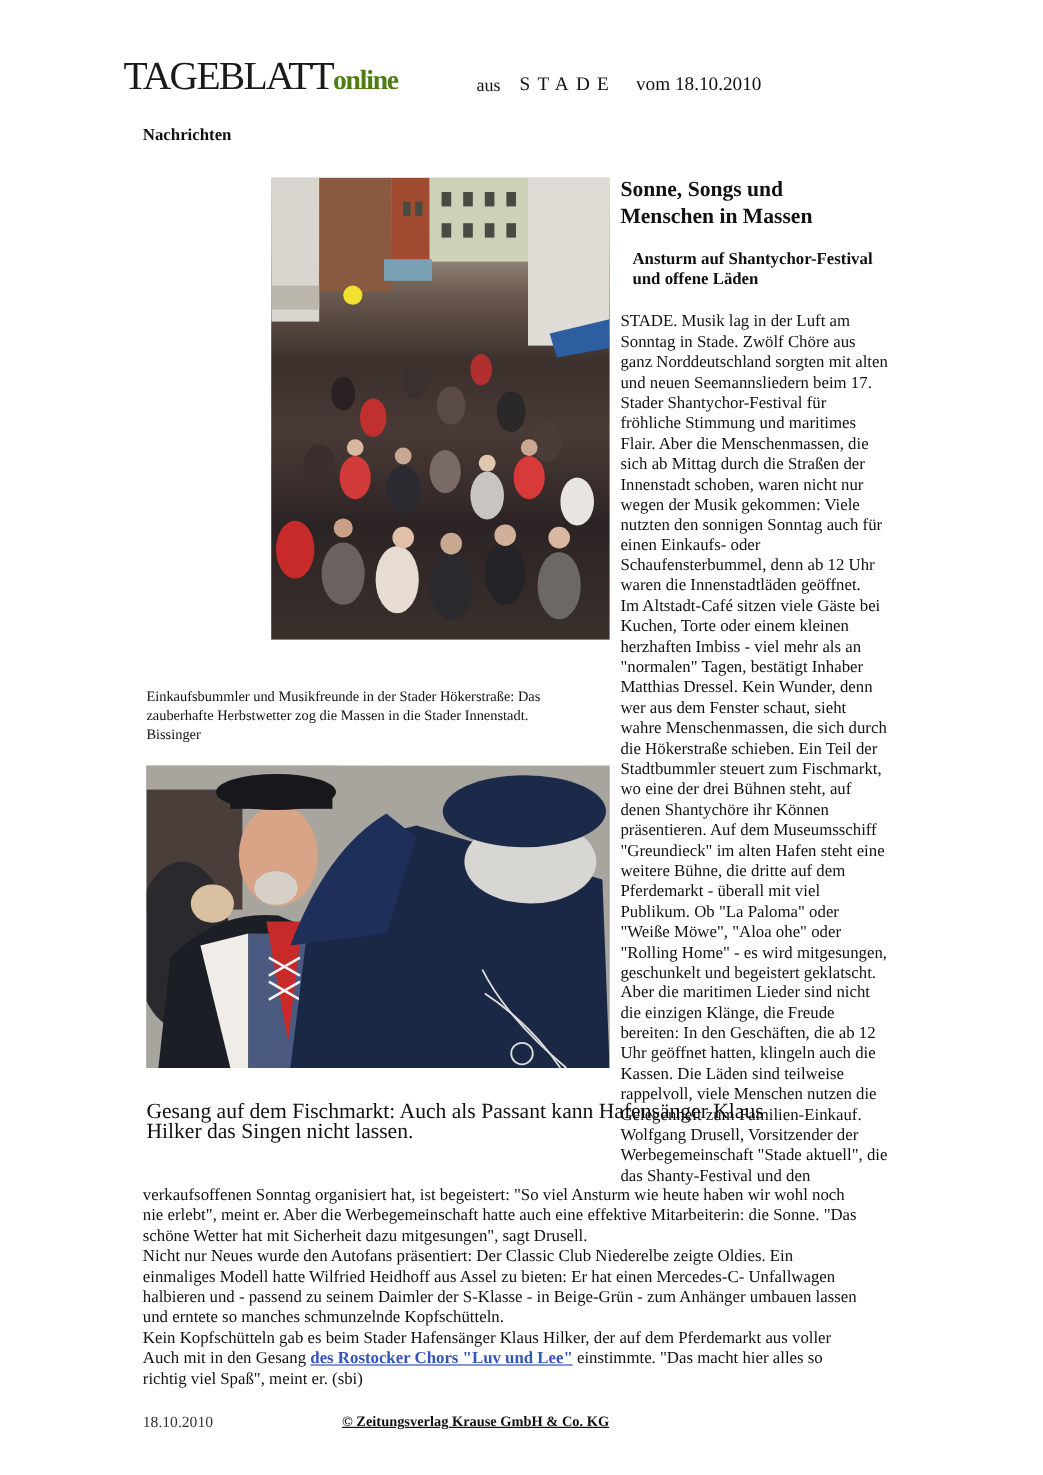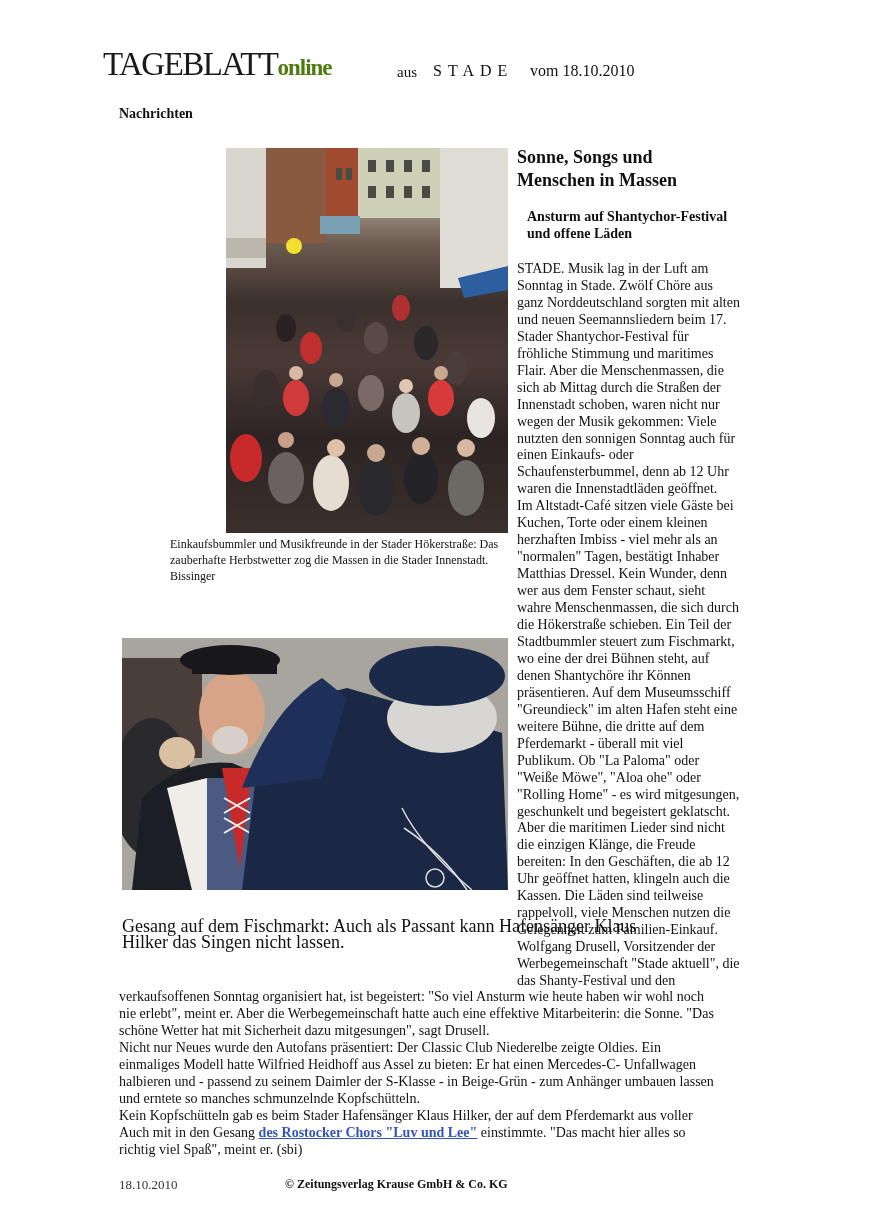--- a/index.html
+++ b/index.html
@@ -25,26 +25,26 @@
   .full { left: 119px; top: 989px; width: 640px; font-size: 14px; line-height: 16.95px; }
   .p-line { display: block; white-space: nowrap; }
   a.link { color: #3355bb; font-weight: bold; text-decoration: underline; }
 
   
   .photo1 { left: 226px; top: 148px; width: 282px; height: 385px; overflow: hidden;
             background: linear-gradient(180deg, #c9c3b8 0%, #a59a8c 14%, #6b5a4f 25%, #3b302c 40%, #4a3a36 55%, #2c2424 75%, #3a302c 100%); }
   .photo2 { left: 122px; top: 638px; width: 386px; height: 252px; overflow: hidden;
             background: linear-gradient(90deg, #8e8a84 0%, #6c6862 30%, #b8b3aa 55%, #9a9a96 100%); }
 
-  .caption1 { left: 122px; top: 536px; width: 390px; font-size: 12px; line-height: 16px; margin-left: 48px; }
+  .caption1 { left: 122px; top: 572px; width: 390px; font-size: 12px; line-height: 16px; }
   .caption2 { left: 122px; top: 918px; width: 390px; font-size: 18px; line-height: 16px; }
 
   
   .fdate { left: 119px; top: 1177px; font-size: 13px; color: #333; }
-  .fcopy { left: 285px; top: 1177px; font-size: 12px; font-weight: bold; }
+  .fcopy { left: 285px; top: 1177px; font-size: 12px; font-weight: bold; text-decoration: underline; }
 </style>
 </head>
 <body>
 
 <div class="abs logo"><span>TAGEBLATT</span><span class="online">online</span></div>
 <div class="abs aus">aus</div>
 <div class="abs stade">STADE</div>
 <div class="abs datum">vom 18.10.2010</div>
 <div class="abs section">Nachrichten</div>
 

